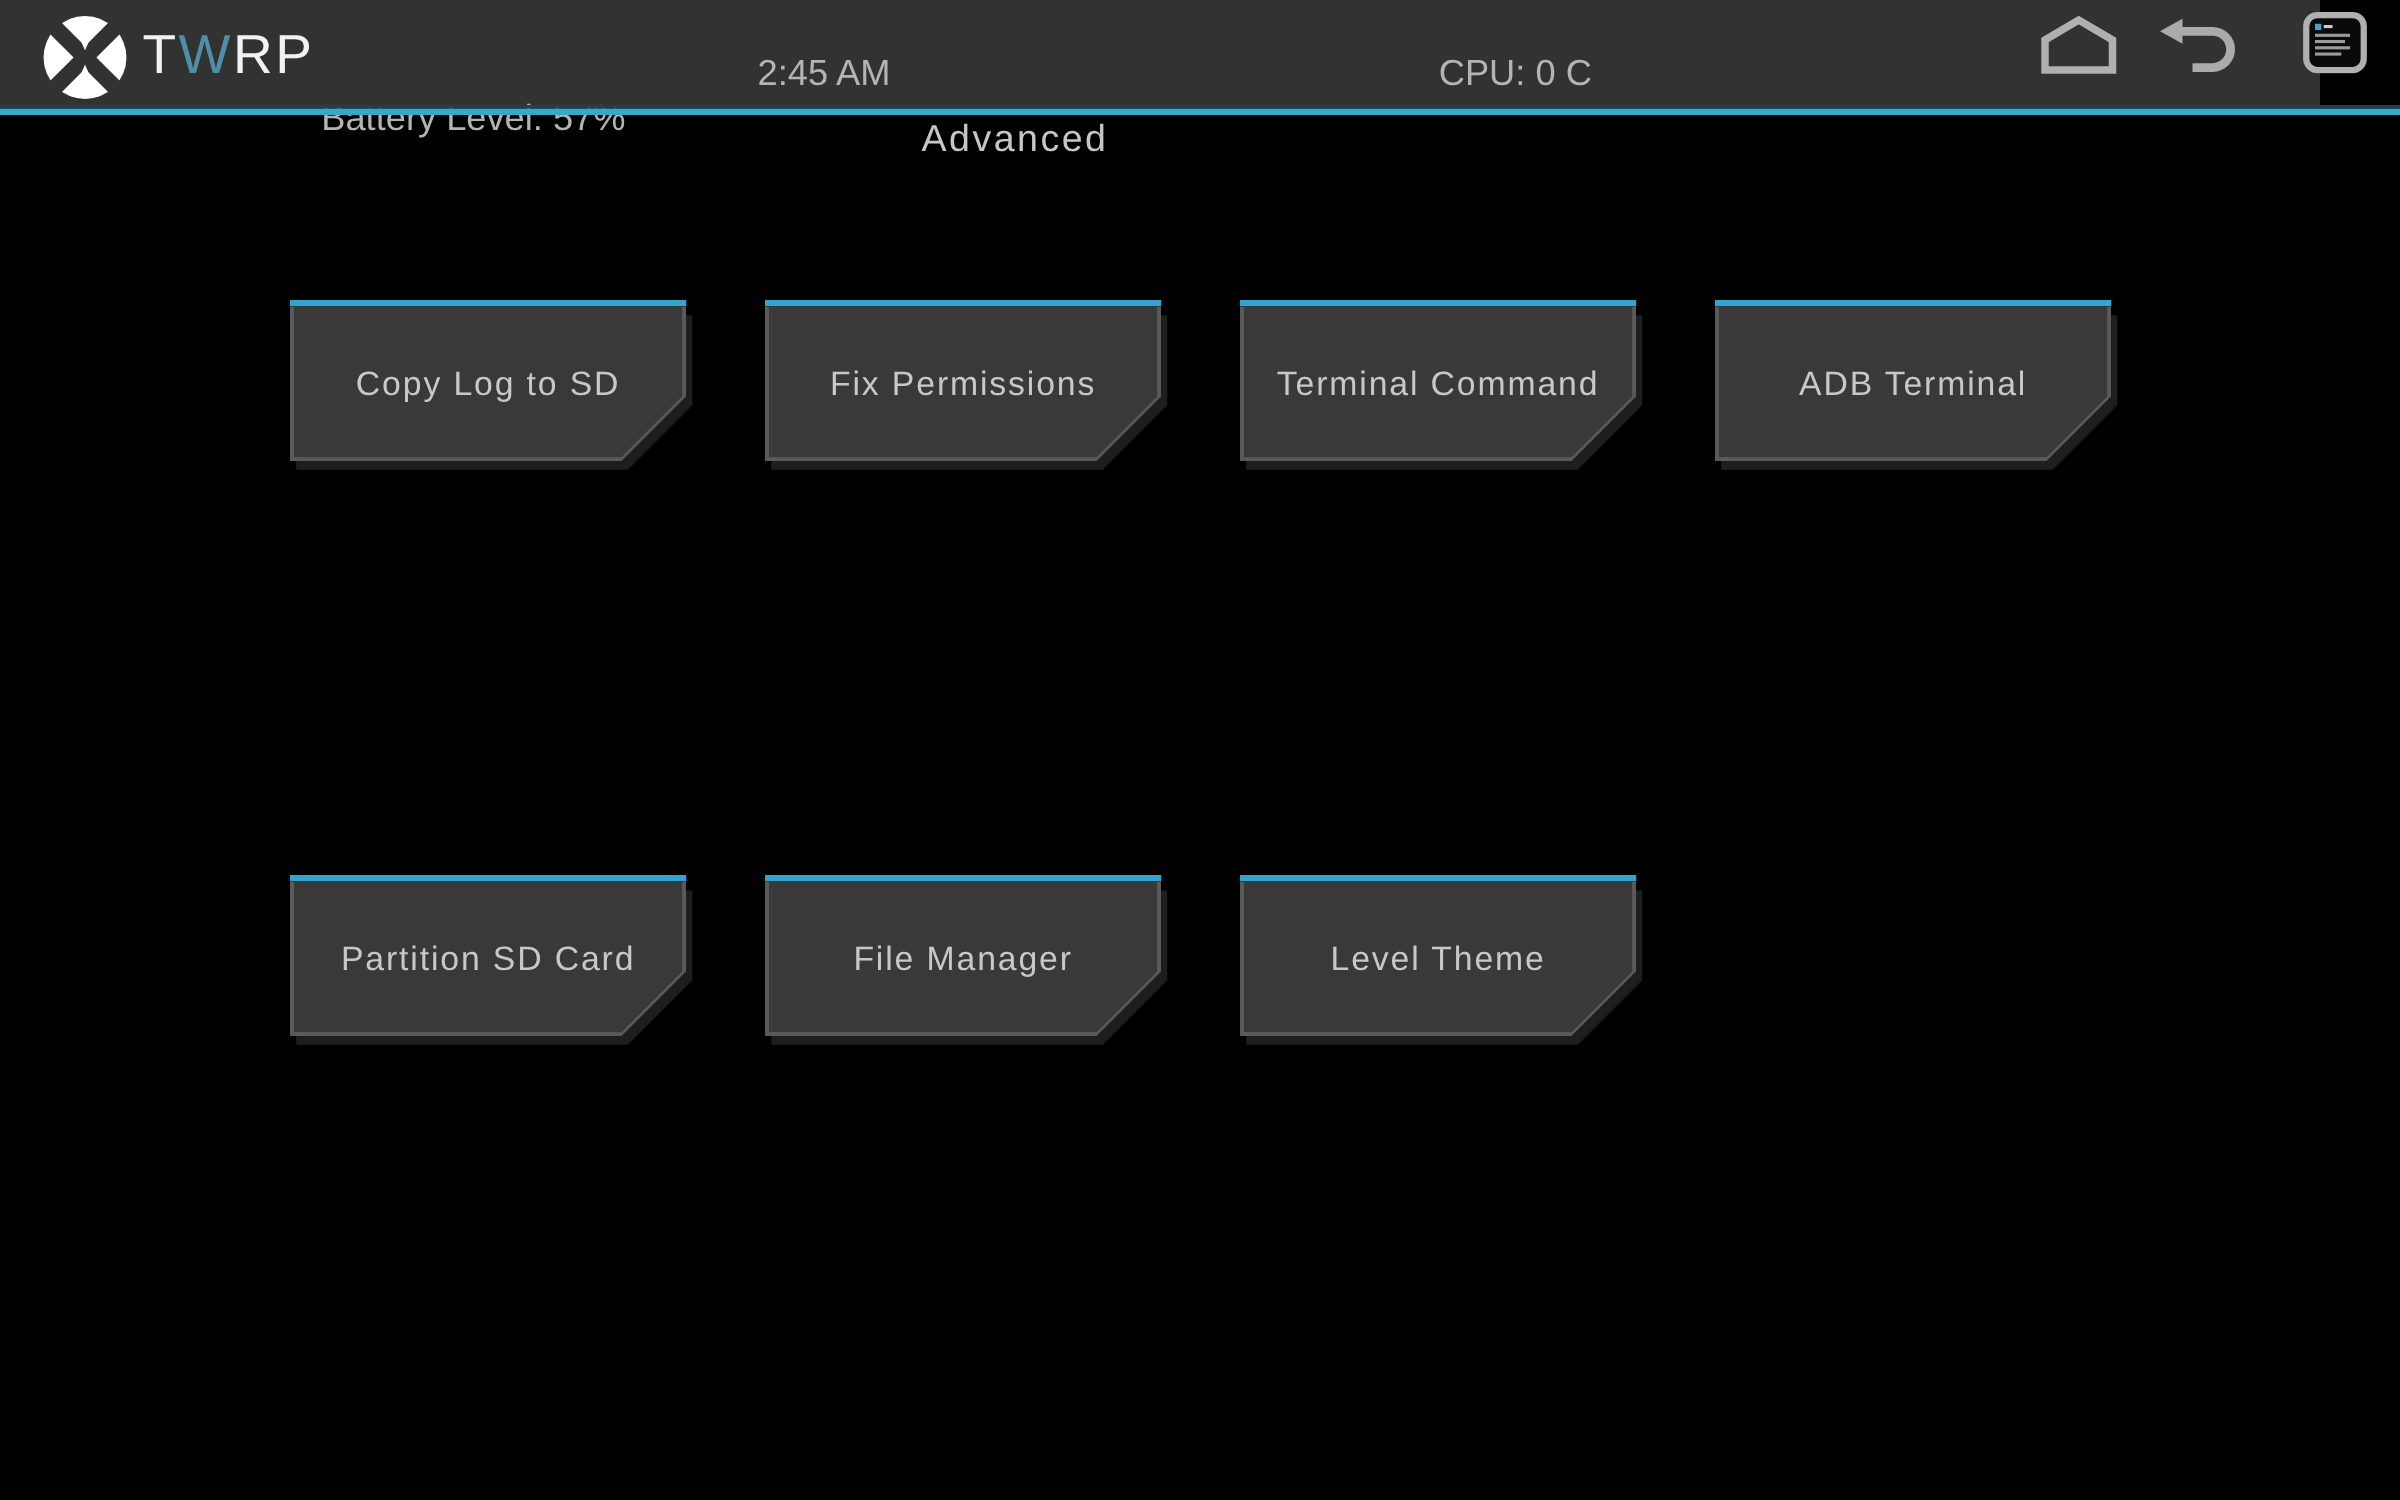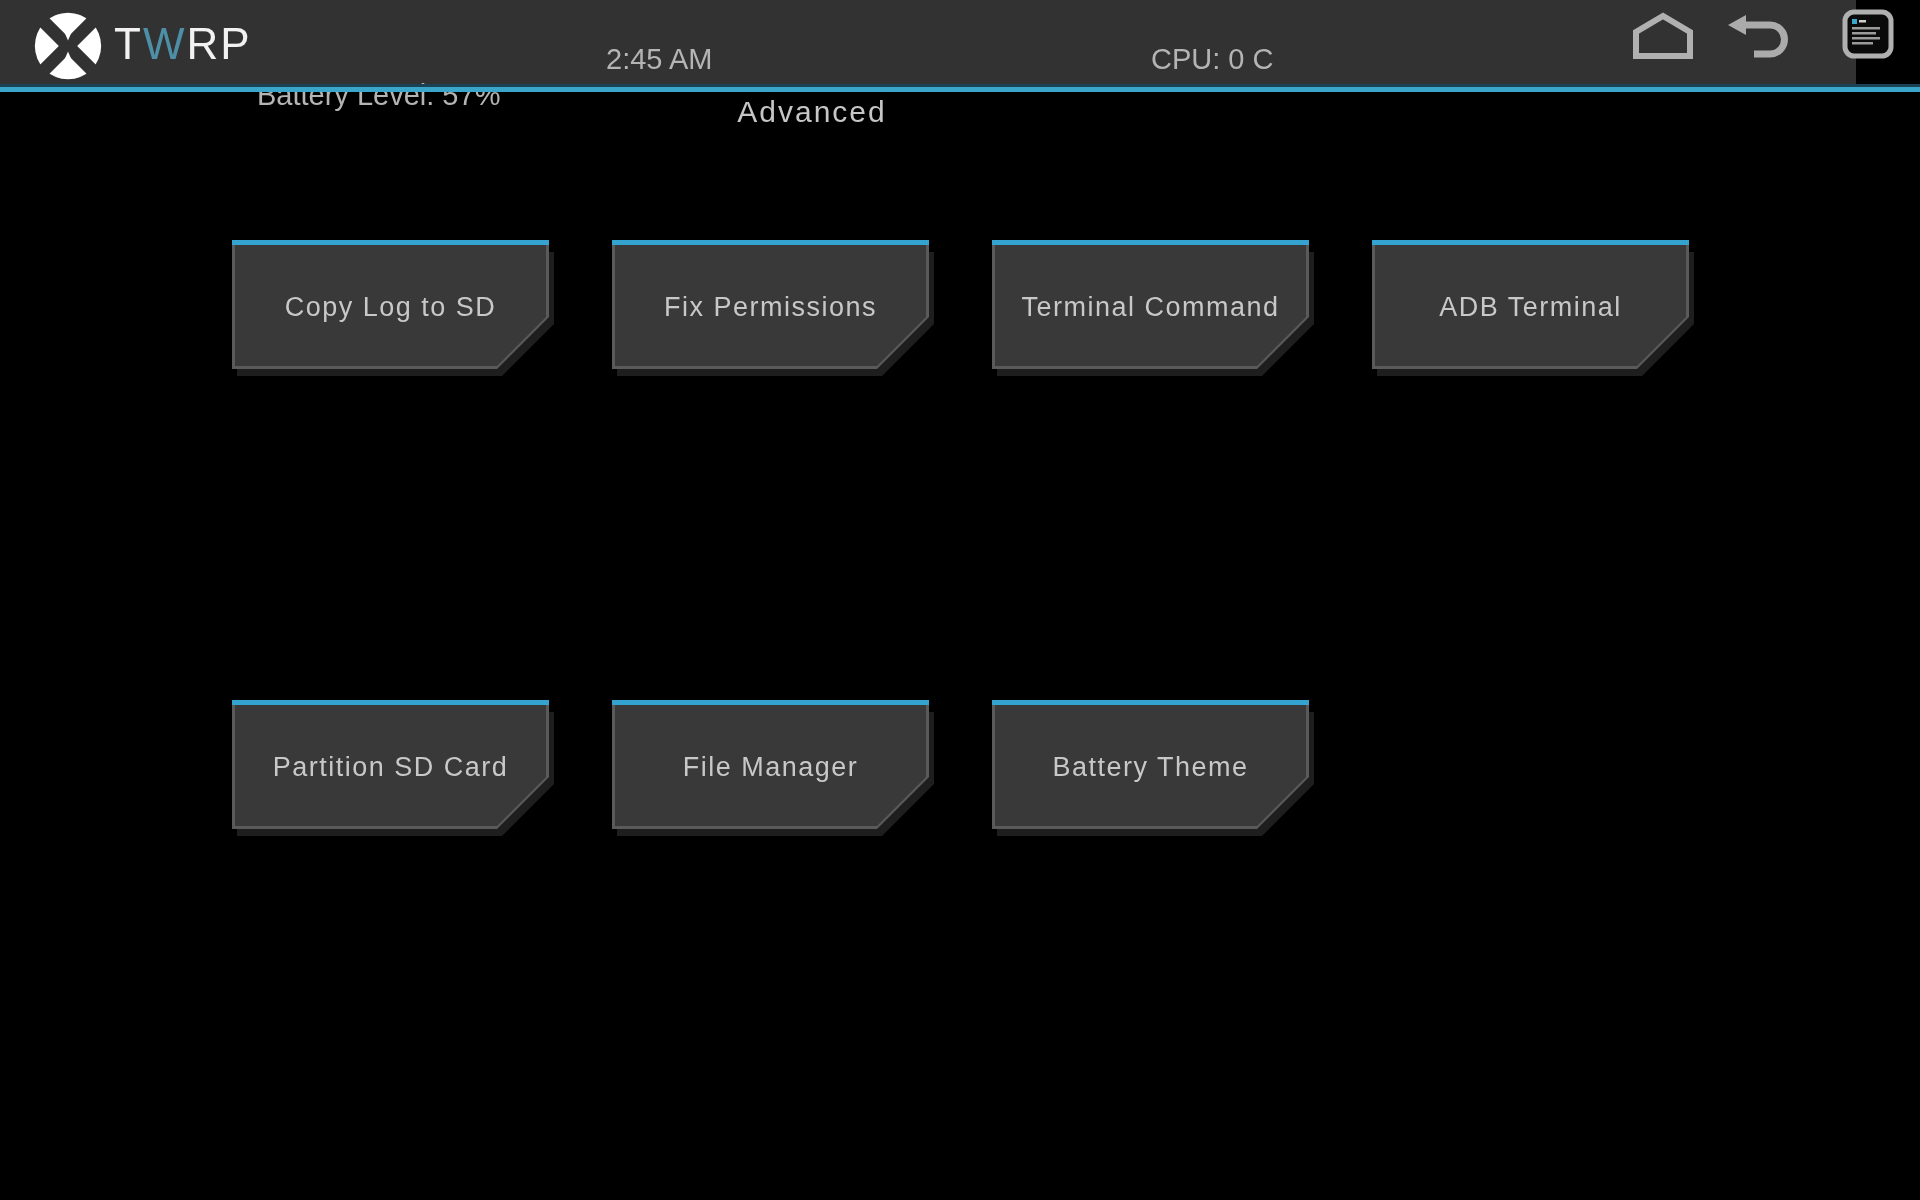--- a/index.html
+++ b/index.html
@@ -148,14 +148,14 @@
       <div class="fill"></div>
     </div>
   <span class="lbl">File Manager</span>
 </div>
 <div class="tw-btn r2 c2">
   <div class="accent"></div>
   <div class="bd">
       <div class="edge"></div>
       <div class="fill"></div>
     </div>
-  <span class="lbl">Battery Theme</span>
+  <span class="lbl">Level Theme</span>
 </div>
 
 </body></html>

